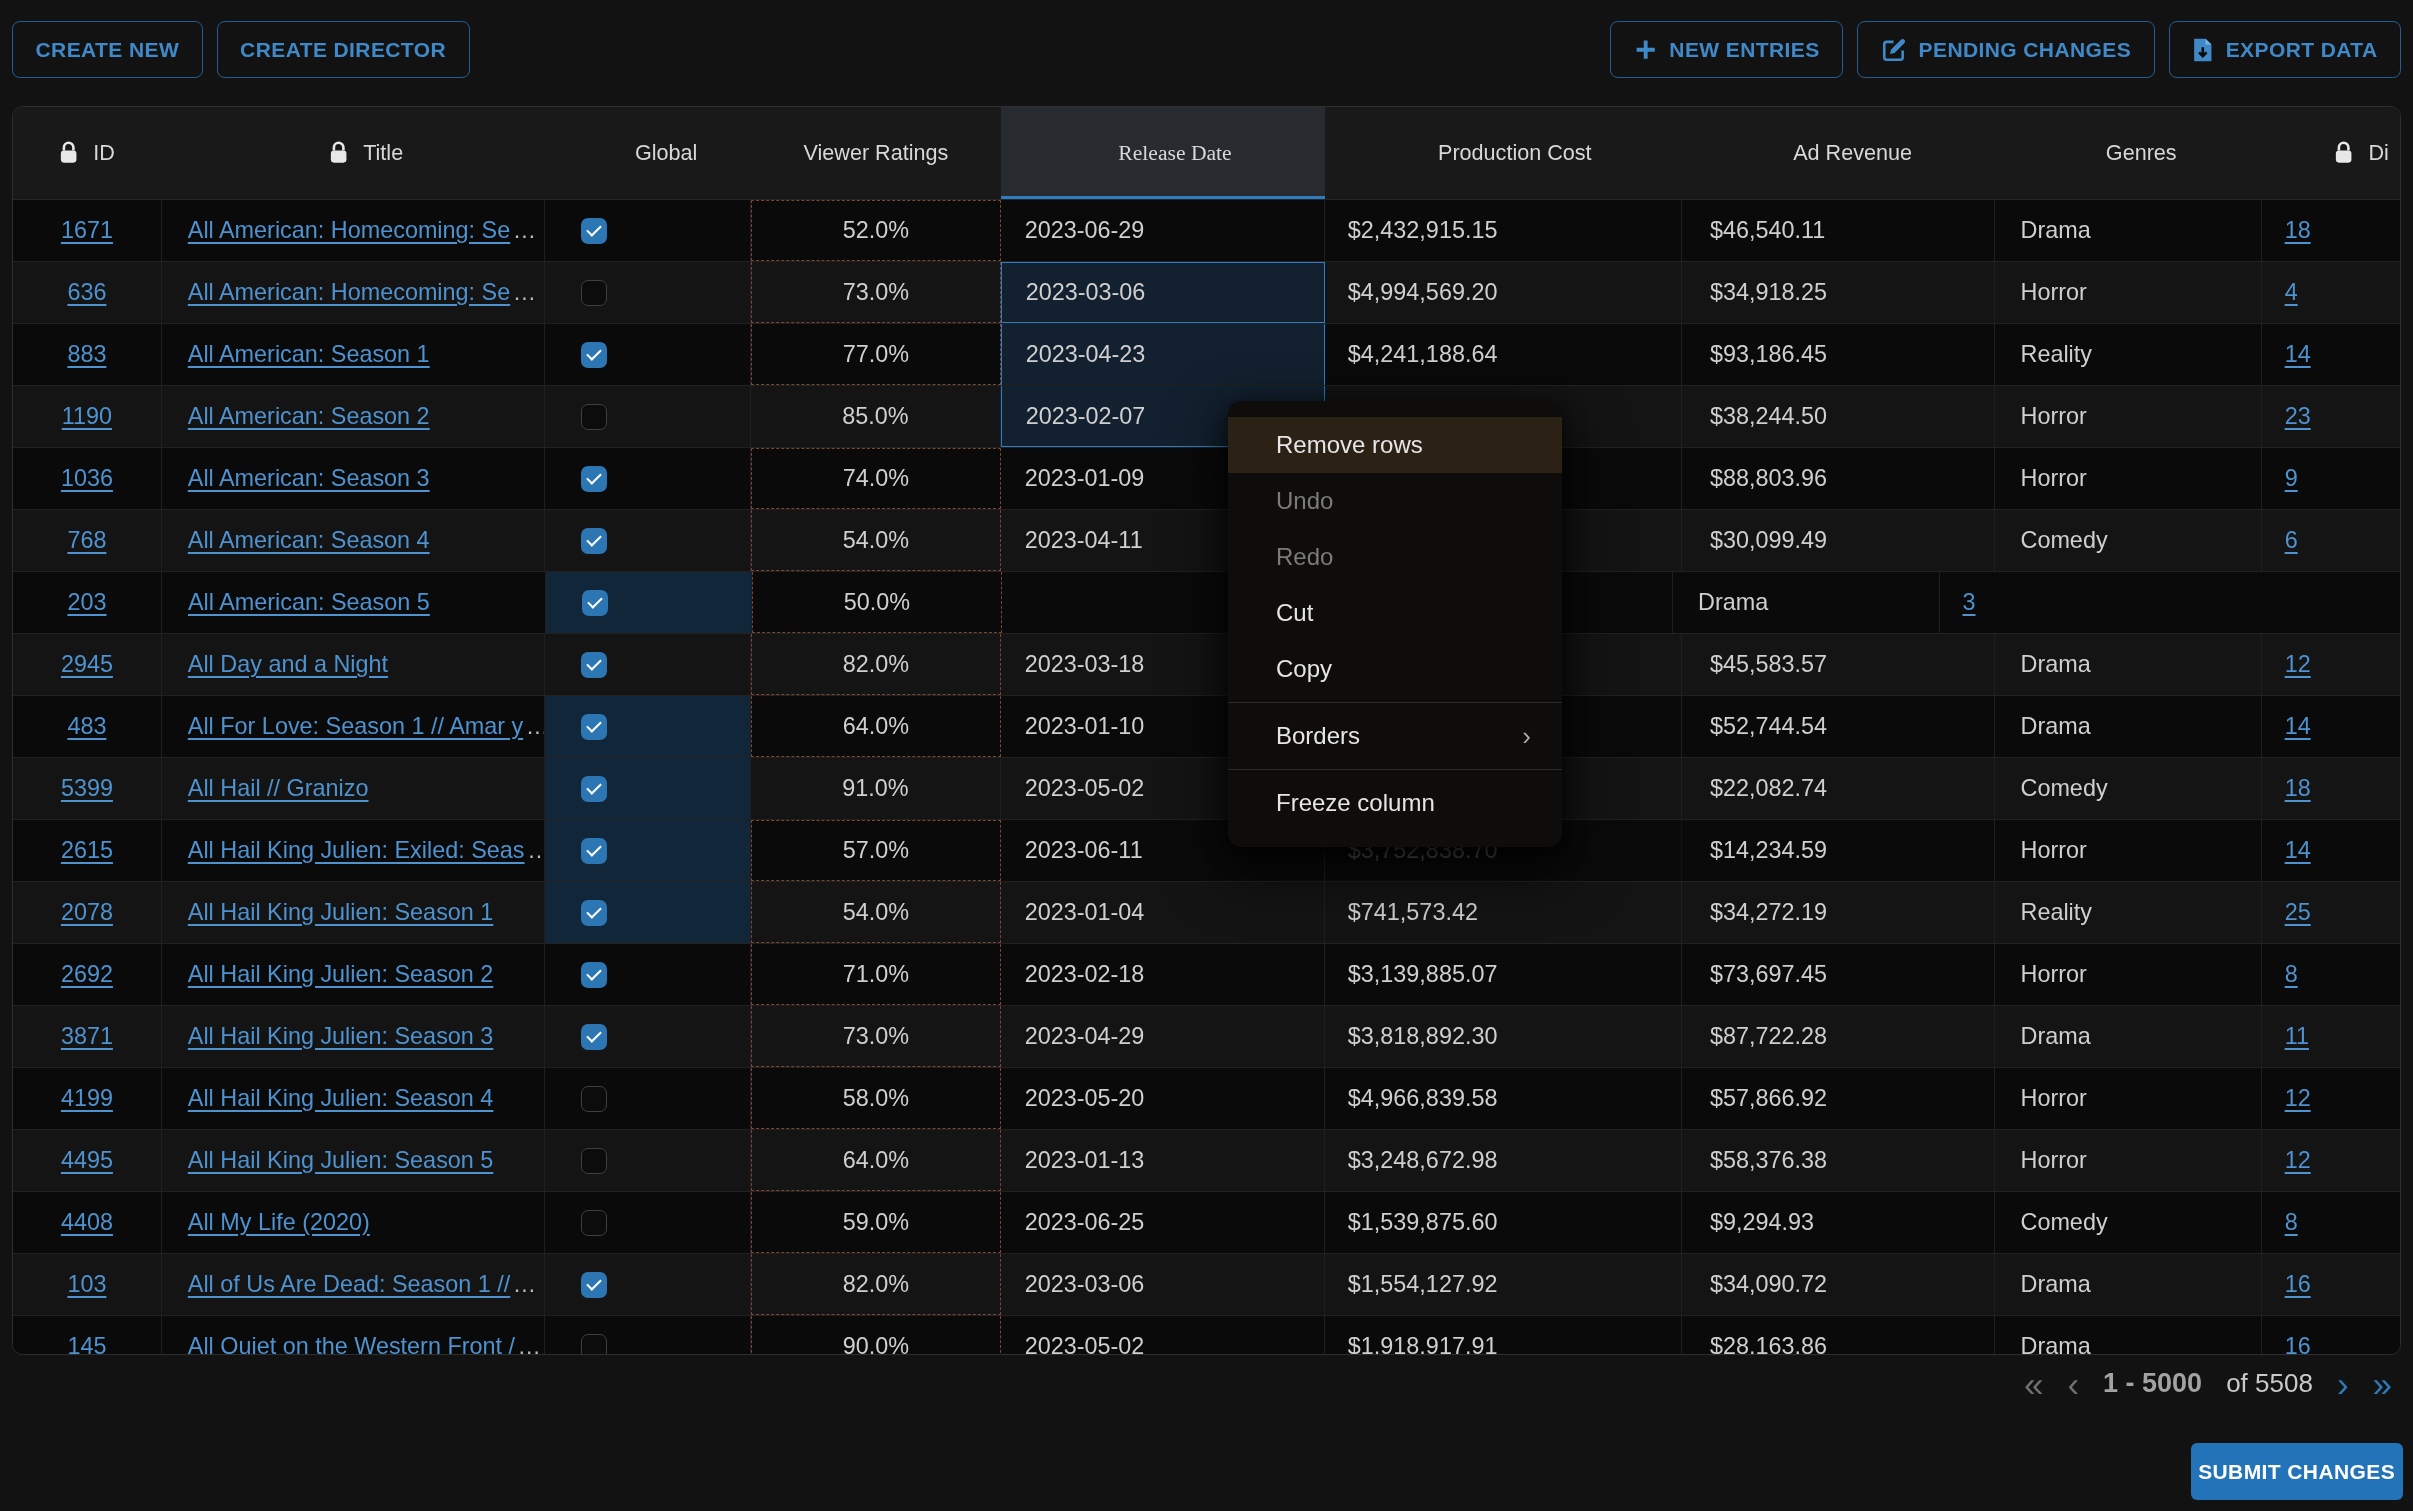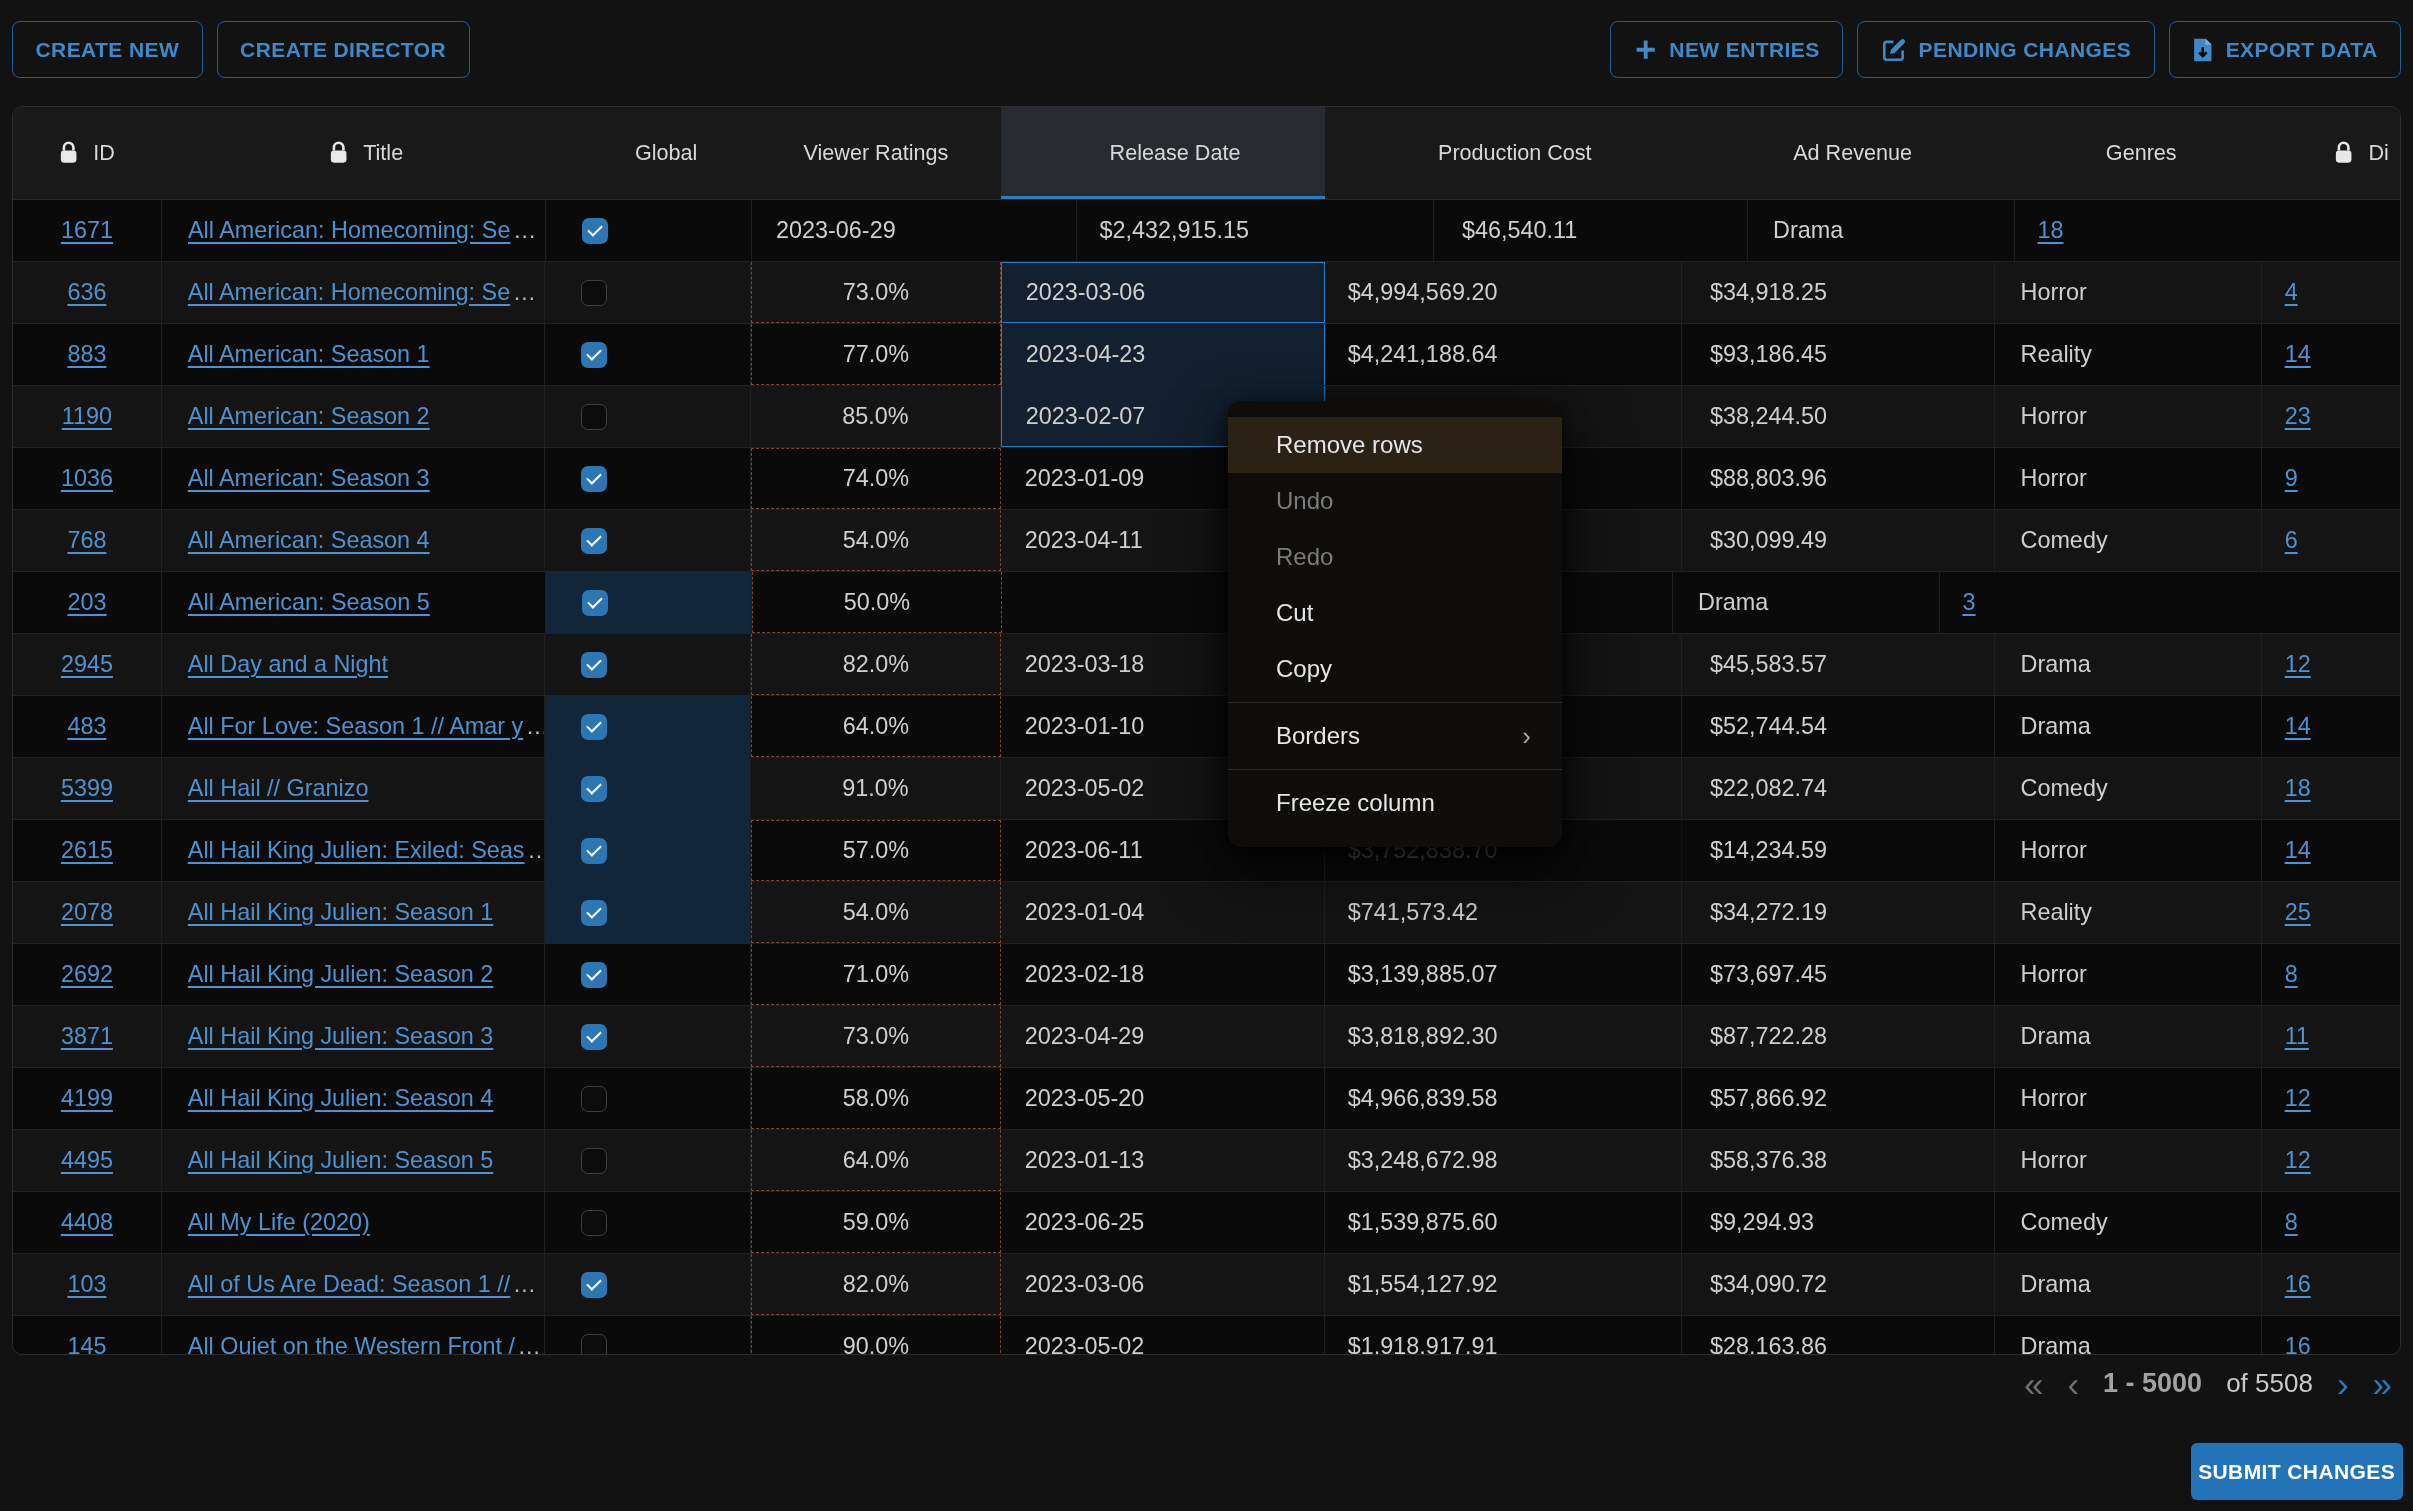--- a/index.html
+++ b/index.html
@@ -23,21 +23,21 @@
   .table-wrap {
     position:absolute; left:12px; top:106px; width:2389px; height:1249px;
     background:#0b0b0b; border:0.9px solid #2e2e2e; border-radius:10.4px;
     overflow:hidden; box-sizing:border-box;
   }
   .thead { display:flex; height:92px; background:#191919; border-bottom:0.9px solid #272727; }
   .th {
     display:flex; align-items:center; justify-content:center; gap:16px;
     font-size:21.6px; color:#d8d8d8; box-sizing:border-box; white-space:nowrap; overflow:hidden;
   }
-  .th.active { background:#272b2f; position:relative; }
+  .th.active { background:#272b2f; position:relative;font-family:Liberation Serif, serif; }
   .th.active::after { content:""; position:absolute; left:0; right:0; bottom:0; height:3.5px; background:#2e7cc0; }
   .th.clipped { justify-content:flex-start; padding-left:73px; }
   .lock { flex:0 0 auto; display:inline-flex; }
   .row { display:flex; height:62px; border-bottom:0.9px solid #212121; box-sizing:border-box; }
   .row.r-dark  { background:#0a0a0a; }
   .row.r-light { background:#141414; }
   .cell {
     box-sizing:border-box; display:flex; align-items:center;
     border-right:0.9px solid #1f1f1f; font-size:23.4px; color:#cfcfcf;
     overflow:hidden; white-space:nowrap;
@@ -200,20 +200,23 @@
     <div class="cell c0">
           <a class="link" href="#">1671</a>
         </div>
     <div class="cell c1">
           <a class="link" href="#">All American: Homecoming: Se</a>
           <span class="ell">…</span>
         </div>
     <div class="cell c2">
           <span class="cb checked"></span>
         </div>
+    <div class="cell c3 dot dot-top">
+          <span>52.0%</span>
+        </div>
     <div class="cell c4">
           <span>2023-06-29</span>
         </div>
     <div class="cell c5">
           <span>$2,432,915.15</span>
         </div>
     <div class="cell c6">
           <span>$46,540.11</span>
         </div>
     <div class="cell c7">

